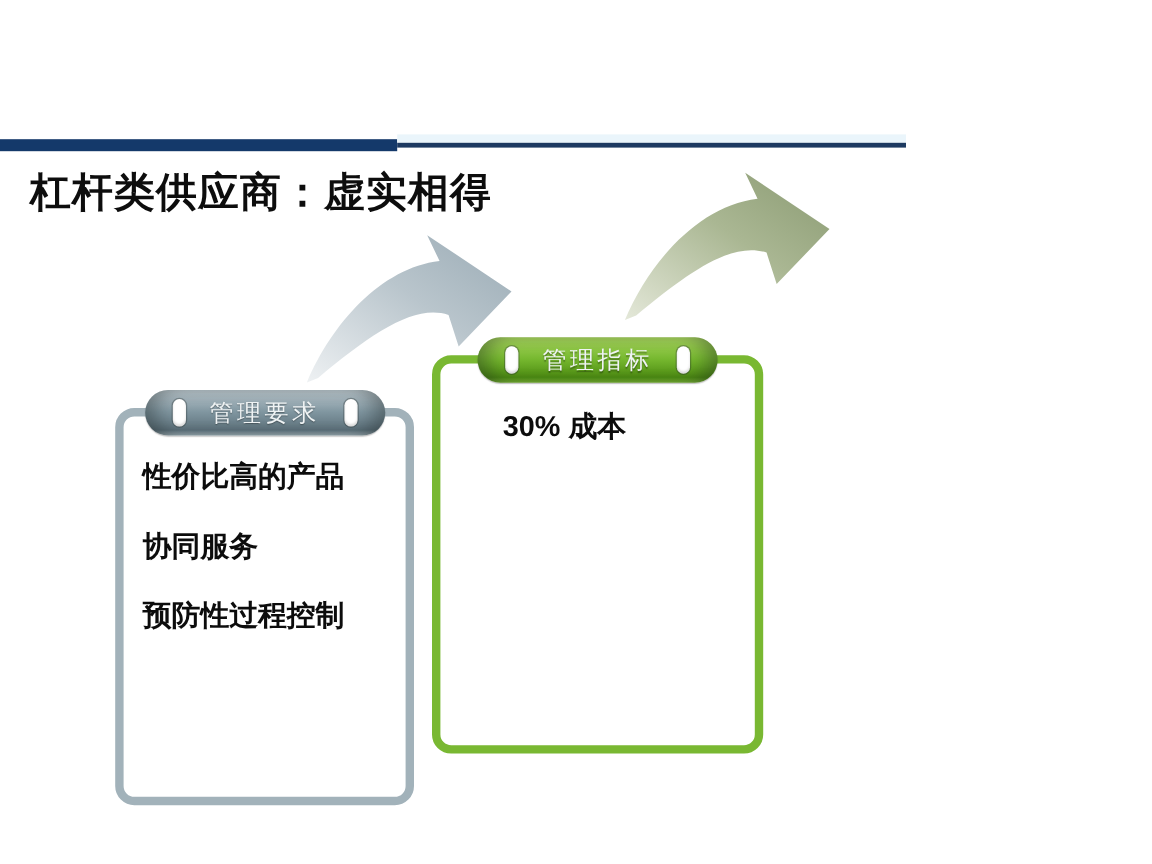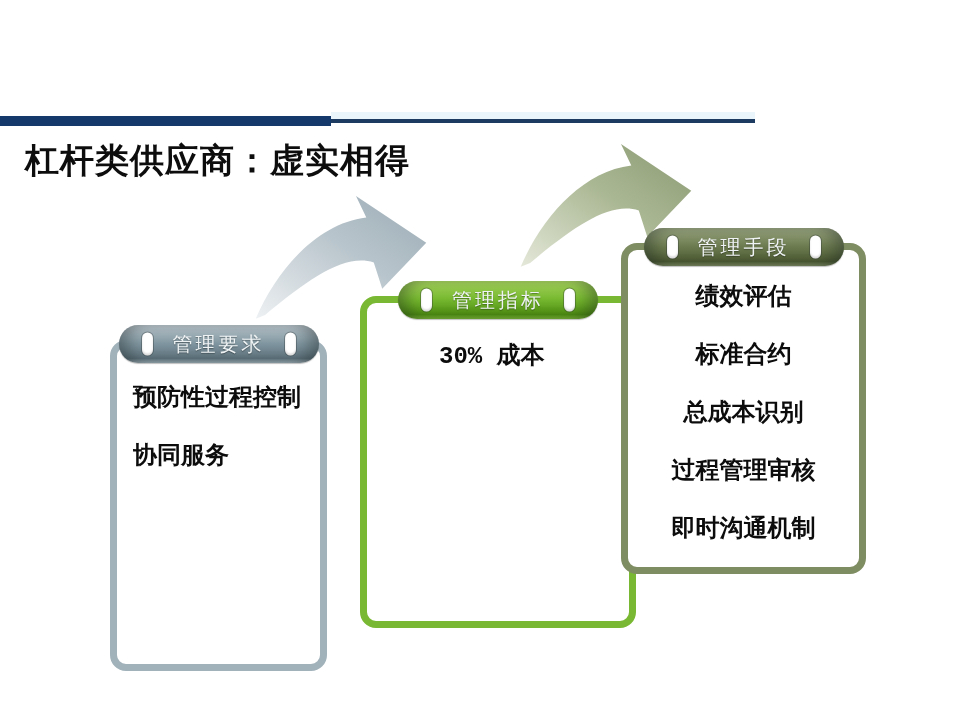--- a/index.html
+++ b/index.html
@@ -1,31 +1,31 @@
 <!DOCTYPE html>
 <html><head>
 <meta charset="utf-8">
 <style>
   html,body{margin:0;padding:0;background:#fff;}
   .slide{
     position:relative;width:960px;height:720px;background:#ffffff;overflow:hidden;
-    font-family:Liberation Mono, monospace;
+    font-family:Liberation Sans, sans-serif;
   }
   
   .bar-thick{position:absolute;left:0;top:116px;width:331px;height:10px;background:#14396a;}
   .bar-pale{position:absolute;left:331px;top:112px;width:424px;height:7px;background:#eaf5fb;}
   .bar-thin{position:absolute;left:331px;top:119px;width:424px;height:4px;background:#1d3a61;}
   
   .title{
     position:absolute;left:25px;top:138px;width:700px;
     font-size:34px;font-weight:bold;color:#0d0d0d;letter-spacing:1px;white-space:nowrap;
   }
   
   .panel{position:absolute;background:#ffffff;border-radius:16px;box-sizing:border-box;}
-  .panel.req{left:110px;top:340px;width:217px;height:331px;border:7px solid #a2b2ba;text-align:center;}
+  .panel.req{left:96px;top:340px;width:249px;height:331px;border:7px solid #a2b2ba;text-align:center;}
   .panel.ind{left:360px;top:296px;width:276px;height:332px;border:7px solid #79b832;}
   .panel.met{left:621px;top:243px;width:245px;height:331px;border:7px solid #7f8d62;}
   
   .capsule{
     position:absolute;left:50%;transform:translateX(-50%);top:-22px;
     width:200px;height:38px;border-radius:19px;z-index:3;
     display:flex;align-items:center;justify-content:center;
     box-shadow:inset 14px 0 16px -6px rgba(20,30,30,.38), inset -14px 0 16px -6px rgba(20,30,30,.38), 0 1px 1px rgba(0,0,0,.25);
   }
   .capsule.gray {background:linear-gradient(180deg,#bcc8ce 0%,#8096a0 48%,#5e727c 88%,#9fb0b8 100%);}
@@ -41,21 +41,21 @@
     box-shadow:0 0 0 1px rgba(40,50,50,.35), inset 0 -2px 2px rgba(0,0,0,.15);
   }
   .screw.l{left:23px;} .screw.r{right:23px;}
   
   .items{list-style:none;margin:0;padding:0;position:relative;z-index:2;}
   .items li{
     height:58px;display:flex;align-items:center;
     font-size:24px;font-weight:bold;color:#0c0c0c;white-space:nowrap;
   }
   .panel.req .items{padding:21px 0 0 16px;}
-  .panel.ind .items{padding:23px 0 0 72px;}
+  .panel.ind .items{padding:23px 0 0 52px;}
   .panel.met .items{padding:17px 0 0 0;}
   .panel.met .items li{justify-content:center;}
   
   .arrow{position:absolute;width:178px;height:132px;z-index:1;}
   .arrow.a1{left:252px;top:189px;}
   .arrow.a2{left:517px;top:137px;}
 </style>
 </head>
 <body>
 
@@ -89,44 +89,31 @@
     <path d="M 4 138 C 26 86, 70 36, 122 30 L 111 7 L 186 57 L 139 106 L 130 78 C 100 68, 62 94, 14 134 Z" fill="url(#gradOlive)"></path>
   </svg>
 
   <div class="panel req">
     <div class="capsule gray">
       <span class="screw l"></span>
       <span class="capsule-label">管理要求</span>
       <span class="screw r"></span>
     </div>
     <ul class="items">
+      <li>性价比高的产品</li>
+      <li>协同服务</li>
       <li>预防性过程控制</li>
-      <li>协同服务</li>
     </ul>
   </div>
 
   <div class="panel ind">
     <div class="capsule green">
       <span class="screw l"></span>
       <span class="capsule-label">管理指标</span>
       <span class="screw r"></span>
     </div>
     <ul class="items">
       <li>30% 成本</li>
     </ul>
   </div>
 
-  <div class="panel met">
-    <div class="capsule olive">
-      <span class="screw l"></span>
-      <span class="capsule-label">管理手段</span>
-      <span class="screw r"></span>
-    </div>
-    <ul class="items">
-      <li>绩效评估</li>
-      <li>标准合约</li>
-      <li>总成本识别</li>
-      <li>过程管理审核</li>
-      <li>即时沟通机制</li>
-    </ul>
-  </div>
 
 </div>
 
 </body></html>

